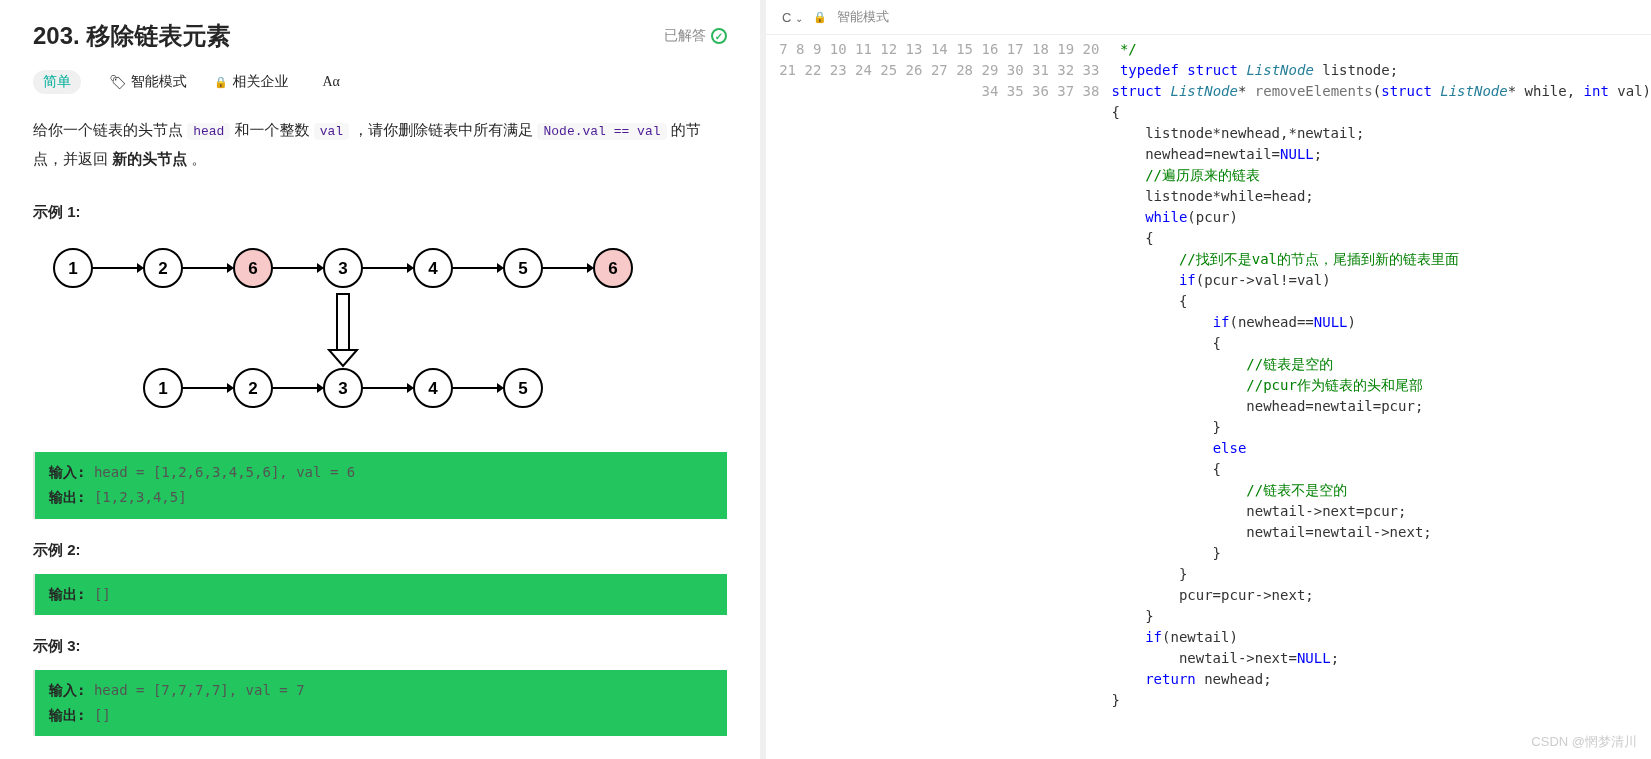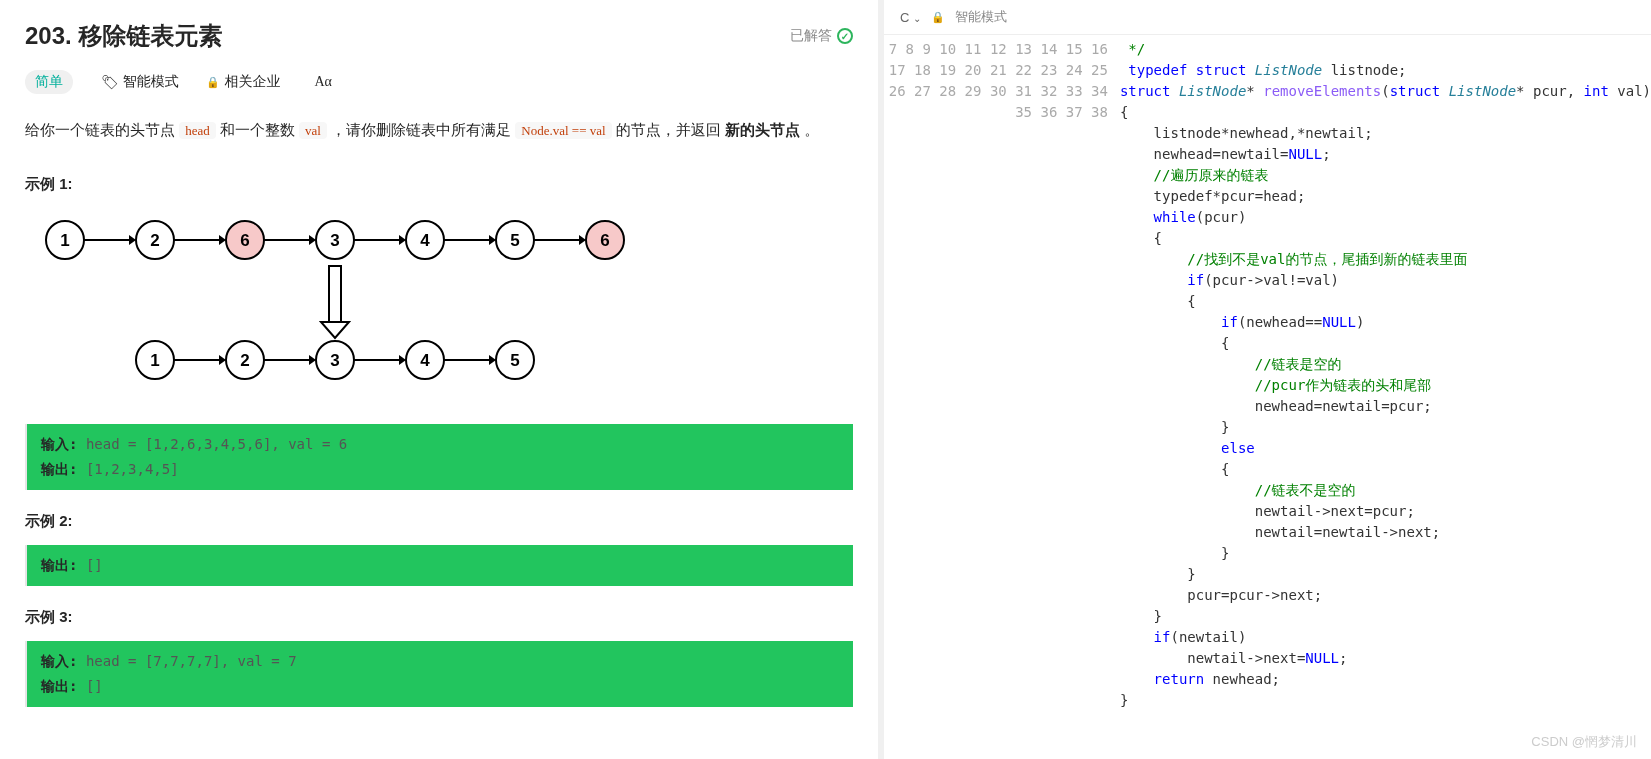--- a/index.html
+++ b/index.html
@@ -1,47 +1,47 @@
 <!DOCTYPE html>
 <html><head>
   <meta charset="utf-8">
   <style>
     * { margin: 0; padding: 0; box-sizing: border-box; }
     body { font-family: -apple-system, BlinkMacSystemFont, "Segoe UI", "PingFang SC", "Microsoft YaHei", sans-serif; background: #fff; color: #262626; display: flex; height: 759px; width: 1651px; overflow: hidden; }
-    .left-panel { width: 878px; padding: 20px 25px; overflow-y: auto; position: relative; }
+    .left-panel { width: 760px; padding: 20px 33px; overflow-y: auto; position: relative; }
     .left-panel::-webkit-scrollbar { width: 10px; }
     .left-panel::-webkit-scrollbar-thumb { background: #c8c8c8; border-radius: 5px; }
     .divider { width: 6px; background: #f0f0f0; flex-shrink: 0; }
     .right-panel { flex: 1; display: flex; flex-direction: column; background: #fff; }
     .title-row { display: flex; justify-content: space-between; align-items: center; margin-bottom: 18px; }
     .title { font-size: 24px; font-weight: 700; }
     .solved { display: flex; align-items: center; gap: 5px; color: #8a8a8a; font-size: 14px; margin-left: 48px; }
     .check-icon { width: 16px; height: 16px; border: 2px solid #2db55d; border-radius: 50%; display: inline-flex; align-items: center; justify-content: center; color: #2db55d; font-size: 10px; font-weight: bold; }
     .tags-row { display: flex; align-items: center; gap: 28px; margin-bottom: 22px; }
     .difficulty { color: #00af9b; font-size: 14px; background: #f0f0f0; padding: 3px 10px; border-radius: 12px; }
     .tag-item { display: flex; align-items: center; gap: 4px; font-size: 14px; color: #262626; }
     .tag-icon { font-size: 14px; }
     .font-btn { font-family: serif; font-size: 14px; padding: 2px 6px; }
     .description { font-size: 15px; line-height: 1.9; margin-bottom: 30px; }
-    .mono { font-family: Liberation Serif, serif; background: #f7f7f7; padding: 1px 6px; border-radius: 4px; color: #c2410c; font-size: 13px; }
+    .mono { font-family: Liberation Mono, monospace; background: #f7f7f7; padding: 1px 6px; border-radius: 4px; color: #4c1d95; font-size: 13px; }
     .example-title { font-weight: 700; font-size: 15px; margin-bottom: 14px; }
     .diagram { margin: 18px 0 18px 10px; }
     .example-block { background: #22c55e; padding: 8px 0 8px 14px; margin-bottom: 22px; font-family: Menlo, Monaco, Consolas, monospace; font-size: 14px; color: #555; line-height: 1.8; border-left: 2px solid #e5e5e5; }
     .example-block .lbl { font-weight: 700; color: #262626; }
     .editor-header { display: flex; align-items: center; gap: 10px; padding: 8px 16px; border-bottom: 1px solid #eee; color: #666; font-size: 13px; }
     .lang { font-weight: 500; }
     .chevron { font-size: 10px; }
     .lock-icon { font-size: 11px; color: #888; }
     .mode-text { color: #888; }
     .code-area { flex: 1; display: flex; font-family: Consolas, Menlo, Monaco, monospace; font-size: 14px; line-height: 21px; overflow: auto; padding-top: 4px; }
     .gutter { text-align: right; padding: 0 12px 0 4px; color: #aaa; user-select: none; }
     .code { flex: 1; white-space: pre; color: #333; }
     .kw { color: #0000ff; }
     .ty { color: #267f99; font-style: italic; }
-    .fn { color: #8b5cf6; }
+    .fn { color: #737373; }
     .cm { color: #008000; }
     .mc { color: #0000ff; }
     .watermark { position: fixed; bottom: 8px; right: 14px; color: #ccc; font-size: 13px; }
     svg text { font-family: sans-serif; }
   </style>
 </head>
 <body>
 
 <div class="left-panel">
   <div class="title-row">
@@ -180,26 +180,26 @@
 32
 33
 34
 35
 36
 37
 38
 </div>
     <div class="code" id="code"><span class="cm"> */</span>
 <span> </span><span class="kw">typedef</span><span> </span><span class="kw">struct</span><span> </span><span class="ty">ListNode</span><span> listnode;</span>
-<span class="kw">struct</span><span> </span><span class="ty">ListNode</span><span>* </span><span class="fn">removeElements</span><span>(</span><span class="kw">struct</span><span> </span><span class="ty">ListNode</span><span>* pcur, </span><span class="kw">int</span><span> val)</span>
+<span class="kw">struct</span><span> </span><span class="ty">ListNode</span><span>* </span><span class="fn">removeElements</span><span>(</span><span class="kw">struct</span><span> </span><span class="ty">ListNode</span><span>* while, </span><span class="kw">int</span><span> val)</span>
 <span>{</span>
 <span>    listnode*newhead,*newtail;</span>
 <span>    newhead=newtail=</span><span class="mc">NULL</span><span>;</span>
 <span>    </span><span class="cm">//遍历原来的链表</span>
-<span>    typedef*pcur=head;</span>
+<span>    listnode*while=head;</span>
 <span>    </span><span class="kw">while</span><span>(pcur)</span>
 <span>    {</span>
 <span>        </span><span class="cm">//找到不是val的节点，尾插到新的链表里面</span>
 <span>        </span><span class="kw">if</span><span>(pcur-&gt;val!=val)</span>
 <span>        {</span>
 <span>            </span><span class="kw">if</span><span>(newhead==</span><span class="mc">NULL</span><span>)</span>
 <span>            {</span>
 <span>                </span><span class="cm">//链表是空的</span>
 <span>                </span><span class="cm">//pcur作为链表的头和尾部</span>
 <span>                newhead=newtail=pcur;</span>

